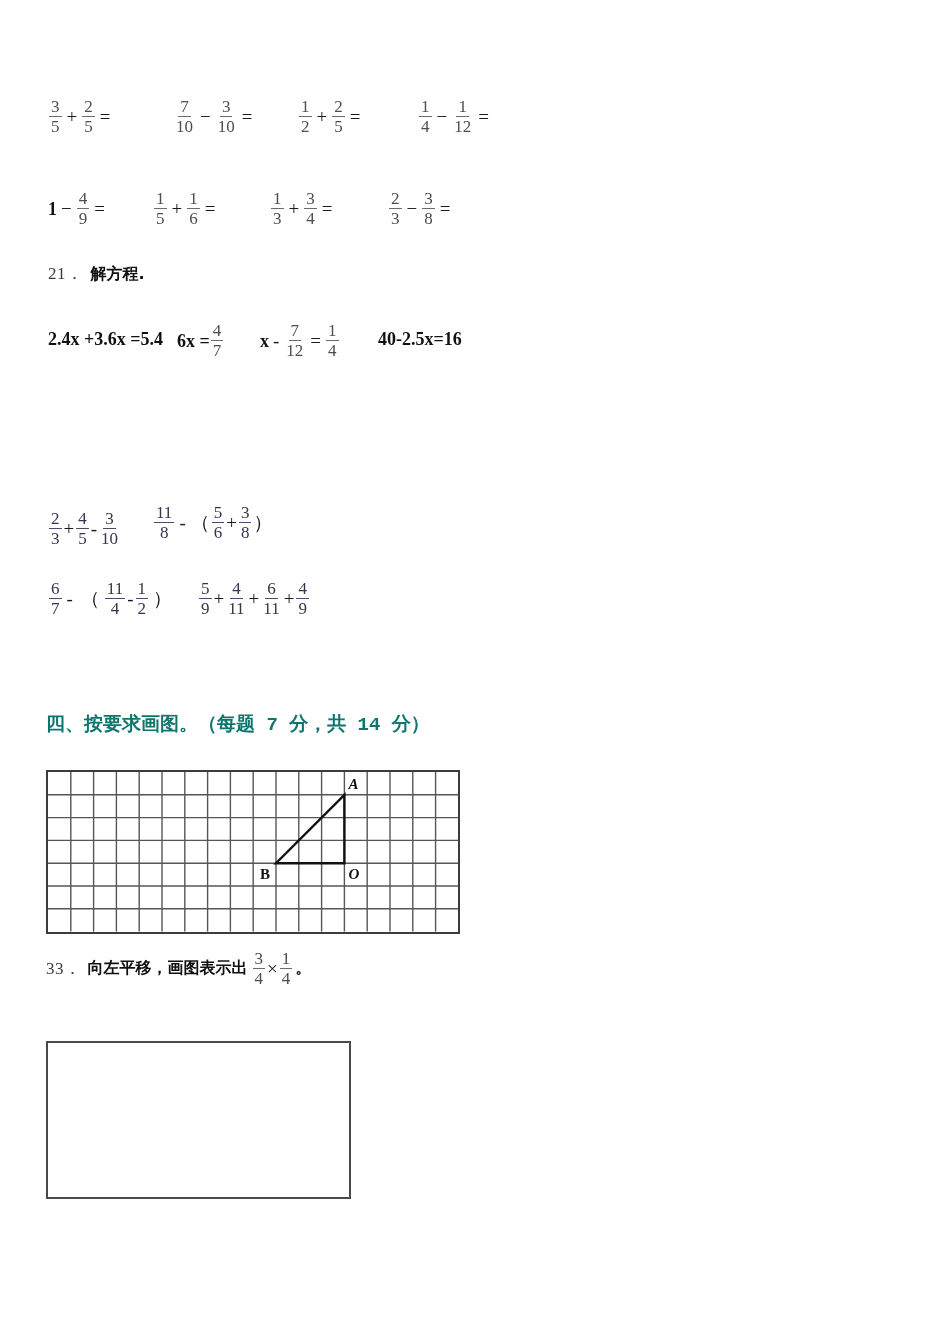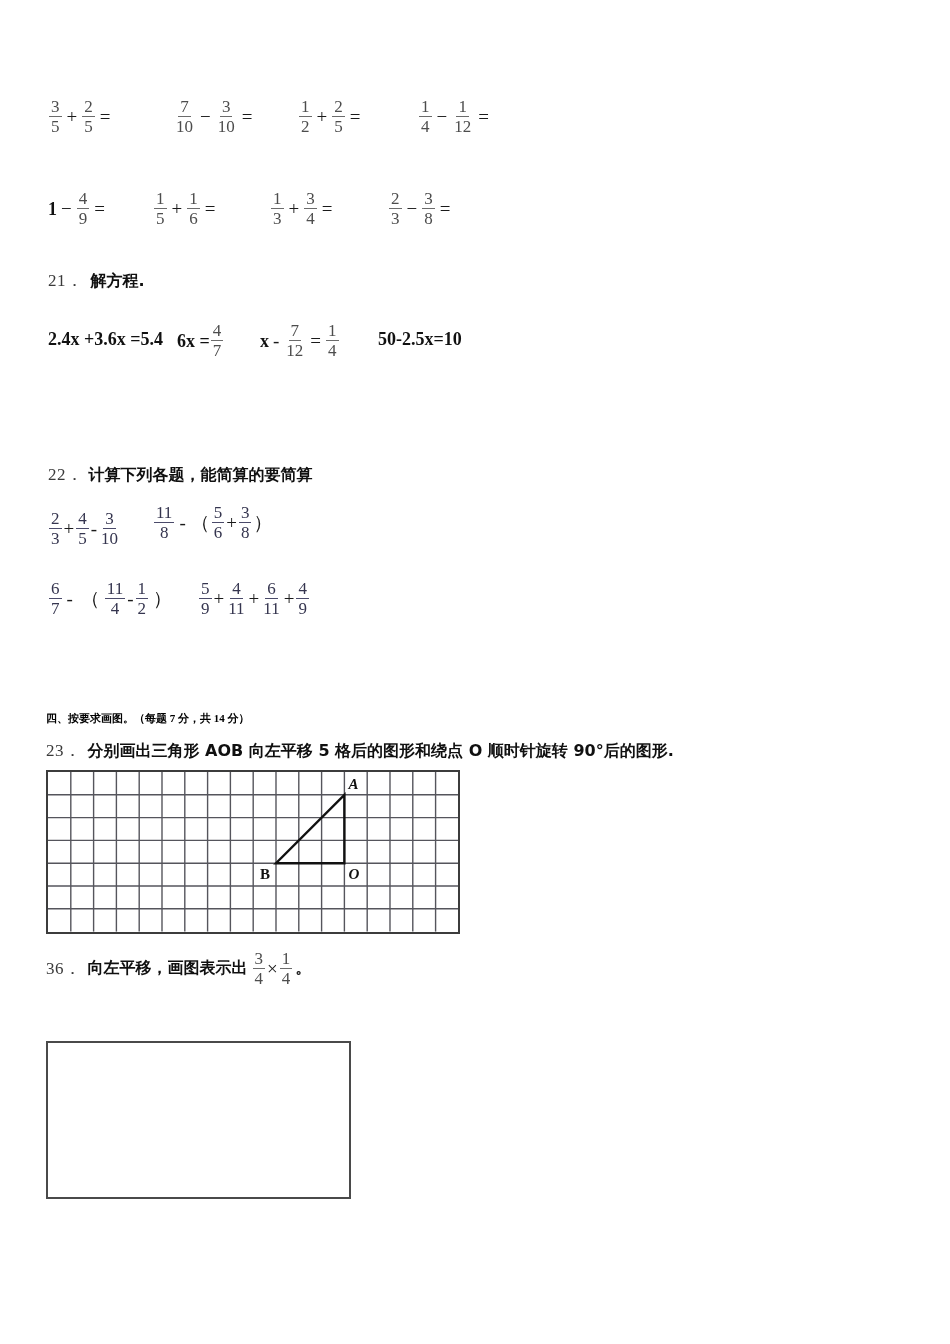--- a/index.html
+++ b/index.html
@@ -83,24 +83,24 @@
     color: #3a3a3a;
     letter-spacing: 0.5px;
   }
   .qtext {
     font-family: "DejaVu Sans", "Liberation Sans", sans-serif;
     font-weight: bold;
     font-size: 16px;
     color: #101010;
   }
   .sectionhead {
-    font-family: Liberation Serif, serif;
+    font-family: Liberation Mono, monospace;
     font-weight: bold;
-    font-size: 11px;
-    color: #000000;
+    font-size: 19px;
+    color: #0f766e;
   }
 
   .inline-row {
     display: flex;
     align-items: baseline;
     white-space: nowrap;
   }
 
   
   .grid-wrap {
@@ -230,21 +230,21 @@
           <span class="op">−</span>
           <span class="frac frac-grey">
             <span class="num">3</span>
             <span class="den">8</span>
           </span>
           <span class="op">=</span>
         </span>
     </div>
   </div>
 
-  <div class="abs inline-row" style="left:48px; top:269px;">
+  <div class="abs inline-row" style="left:48px; top:262px;">
     <span class="qnum">21．</span>
     <span class="qtext" style="margin-left:7px;">解方程.</span>
   </div>
 
   <div class="abs" style="left:48px; top:318px;">
     <div style="position:relative; width:460px; height:50px;">
       <span class="expr abs" id="ex-q21-0" style="left:0px; top:12px;text-align:right;">
           <span class="bold-term">2.4x +3.6x =5.4</span>
         </span>
       <span class="expr abs" id="ex-q21-1" style="left:129px; top:4px;">
@@ -261,29 +261,25 @@
             <span class="num">7</span>
             <span class="den">12</span>
           </span>
           <span class="op">=</span>
           <span class="frac frac-grey">
             <span class="num">1</span>
             <span class="den">4</span>
           </span>
         </span>
       <span class="expr abs" id="ex-q21-3" style="left:330px; top:12px;">
-          <span class="bold-term">50-2.5x=10</span>
-        </span>
-    </div>
-  </div>
-
-  <div class="abs inline-row" style="left:48px; top:463px;">
-    <span class="qnum">22．</span>
-    <span class="qtext" style="margin-left:5px;">计算下列各题，能简算的要简算</span>
-  </div>
+          <span class="bold-term">40-2.5x=16</span>
+        </span>
+    </div>
+  </div>
+
 
   <div class="abs" style="left:48px; top:500px;">
     <div style="position:relative; width:420px; height:56px;">
       <span class="expr abs" id="ex-q22-0" style="left:0px; top:10px;">
           <span class="frac">
             <span class="num">2</span>
             <span class="den">3</span>
           </span>
           <span class="op tight">+</span>
           <span class="frac">
@@ -356,24 +352,20 @@
           <span class="frac">
             <span class="num">4</span>
             <span class="den">9</span>
           </span>
         </span>
     </div>
   </div>
 
   <div class="abs sectionhead" style="left:46px; top:711px;">四、按要求画图。（每题 7 分，共 14 分）</div>
 
-  <div class="abs inline-row" style="left:46px; top:739px;">
-    <span class="qnum">23．</span>
-    <span class="qtext" style="margin-left:6px;">分别画出三角形 AOB 向左平移 5 格后的图形和绕点 O 顺时针旋转 90°后的图形.</span>
-  </div>
 
   <div class="grid-wrap" id="grid-wrap" style="left: 46px; top: 770px; width: 410.4px; height: 159.6px;">
     <svg class="grid-svg" id="grid-svg" width="410.40000000000003" height="159.6" viewBox="0 0 410.40000000000003 159.6">
         <line x1="22.8" y1="0" x2="22.8" y2="159.6" stroke="#55555c" stroke-width="1.4"></line>
         <line x1="45.6" y1="0" x2="45.6" y2="159.6" stroke="#55555c" stroke-width="1.4"></line>
         <line x1="68.4" y1="0" x2="68.4" y2="159.6" stroke="#55555c" stroke-width="1.4"></line>
         <line x1="91.2" y1="0" x2="91.2" y2="159.6" stroke="#55555c" stroke-width="1.4"></line>
         <line x1="114" y1="0" x2="114" y2="159.6" stroke="#55555c" stroke-width="1.4"></line>
         <line x1="136.8" y1="0" x2="136.8" y2="159.6" stroke="#55555c" stroke-width="1.4"></line>
         <line x1="159.6" y1="0" x2="159.6" y2="159.6" stroke="#55555c" stroke-width="1.4"></line>
@@ -395,21 +387,21 @@
         <line x1="0" y1="136.8" x2="410.40000000000003" y2="136.8" stroke="#55555c" stroke-width="1.4"></line>
         <polygon points="296.40000000000003,22.8 296.40000000000003,91.2 228,91.2" fill="none" stroke="#111111" stroke-width="2.4" stroke-linejoin="miter"></polygon>
       </svg>
     <span class="vertex-label" id="label-A" style="left: 300.4px; top: 3.8px;">A</span>
     <span class="vertex-label plain" id="label-B" style="left: 212px; top: 94.2px;">B</span>
     <span class="vertex-label" id="label-O" style="left: 300.4px; top: 94.2px;">O</span>
   </div>
 
   <div class="abs" style="left:46px; top:950px;">
     <div class="inline-row" style="align-items:center;">
-      <span class="qnum">36．</span>
+      <span class="qnum">33．</span>
       <span class="qtext" style="margin-left:6px;">向左平移，画图表示出</span>
       <span class="expr" id="ex-q24" style="margin-left:4px;">
           <span class="frac frac-grey">
             <span class="num">3</span>
             <span class="den">4</span>
           </span>
           <span class="op tight">×</span>
           <span class="frac frac-grey">
             <span class="num">1</span>
             <span class="den">4</span>

